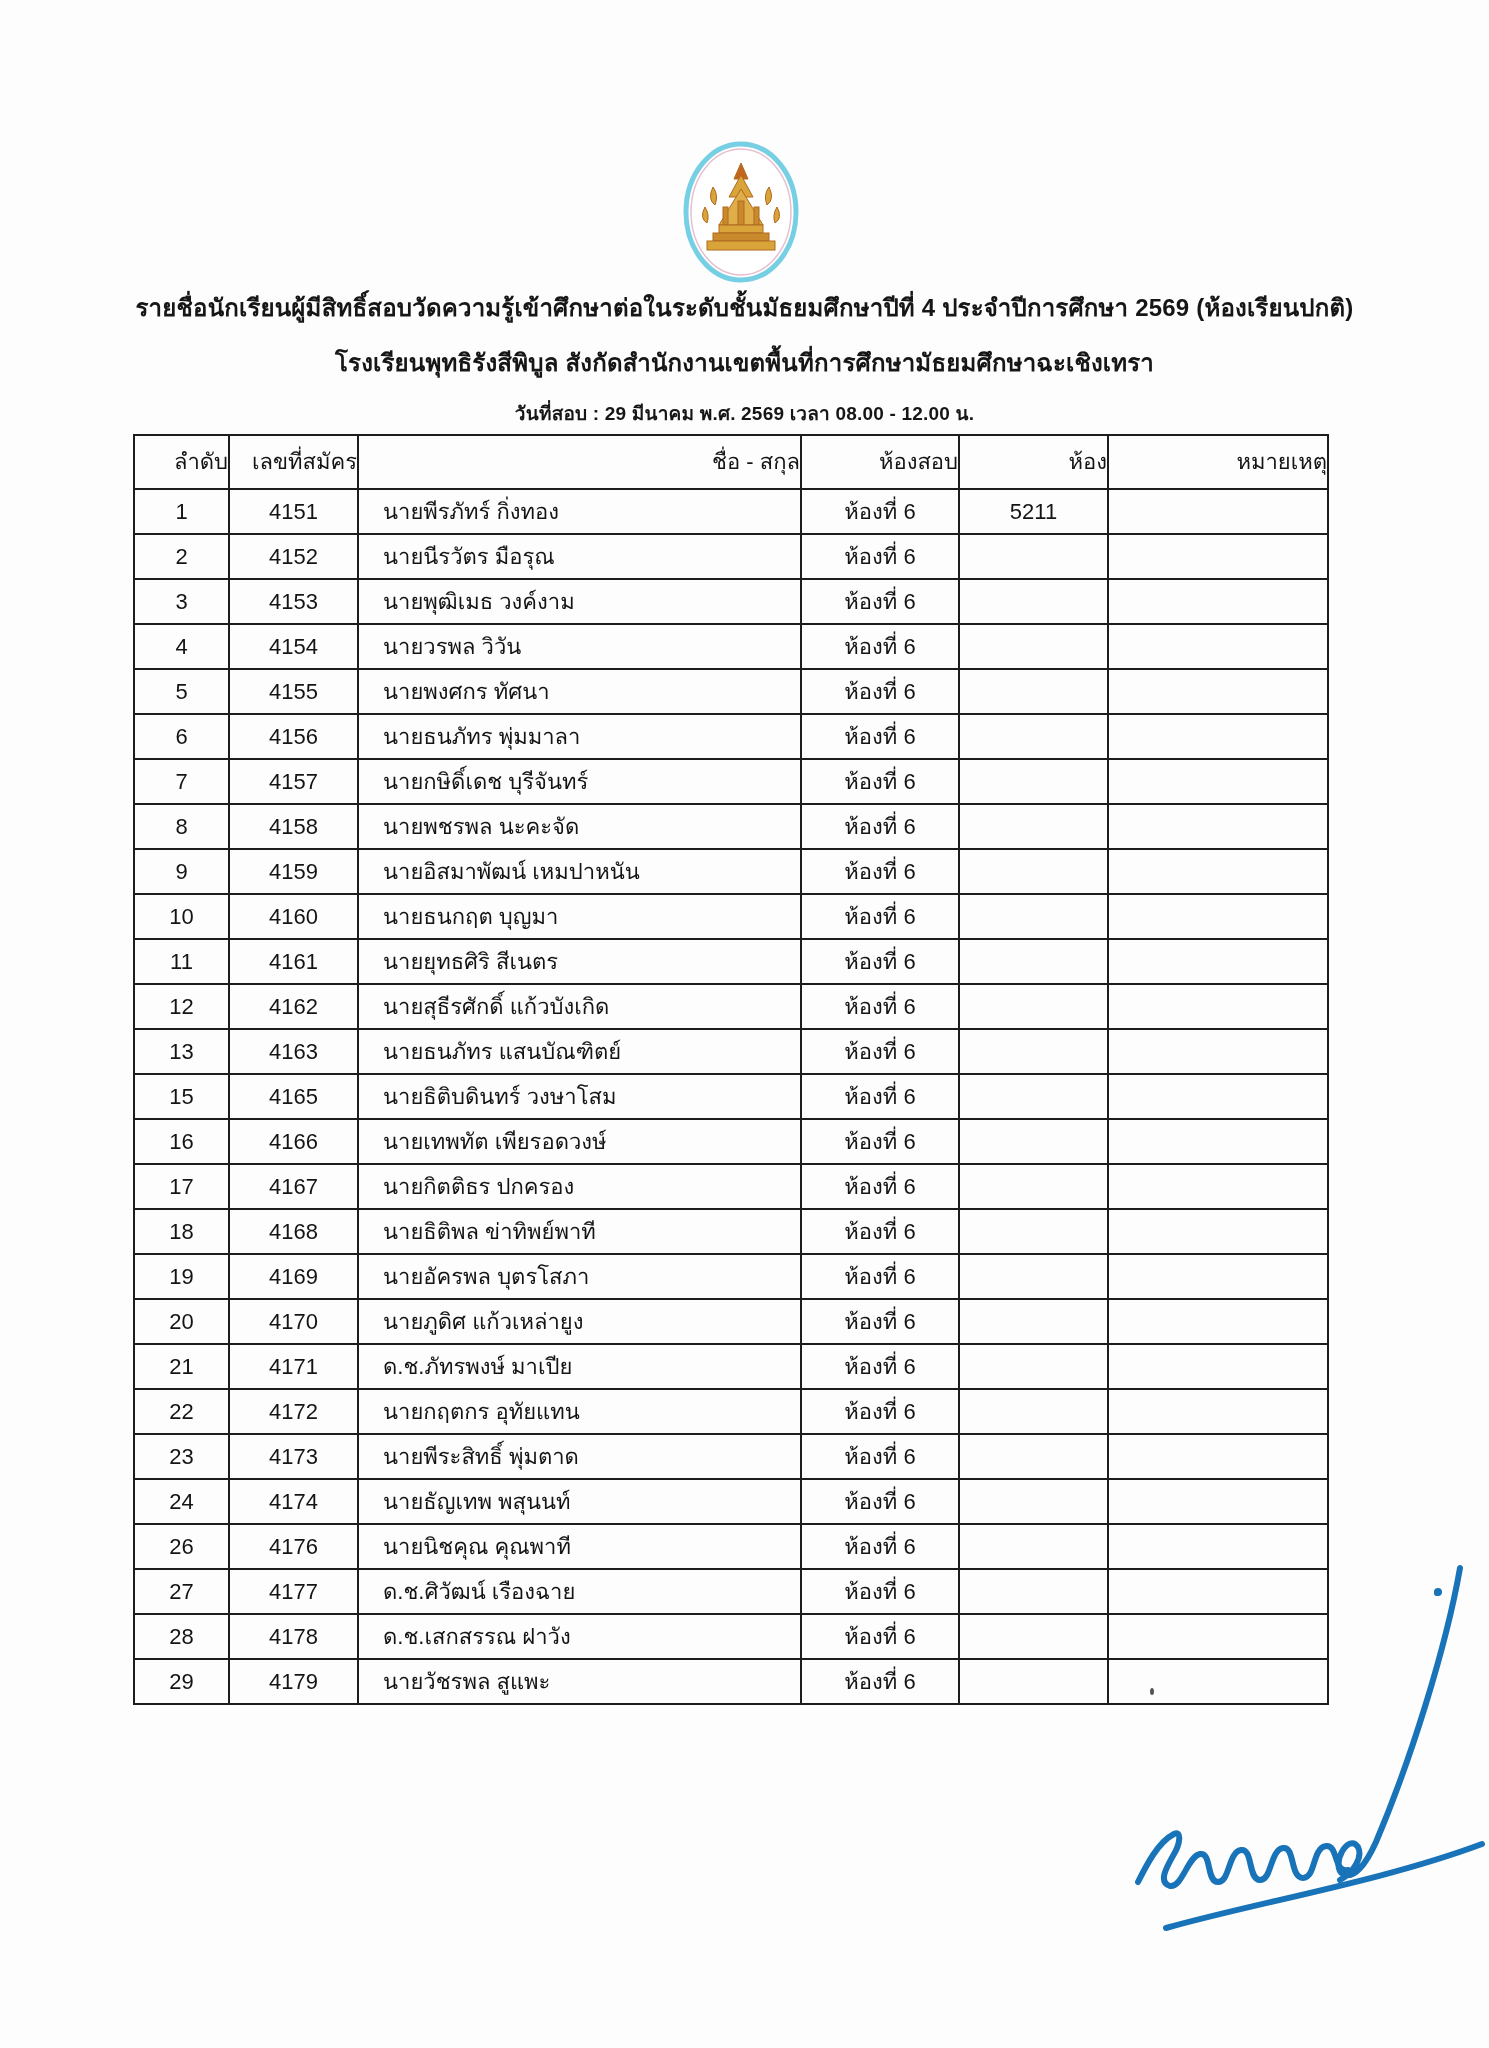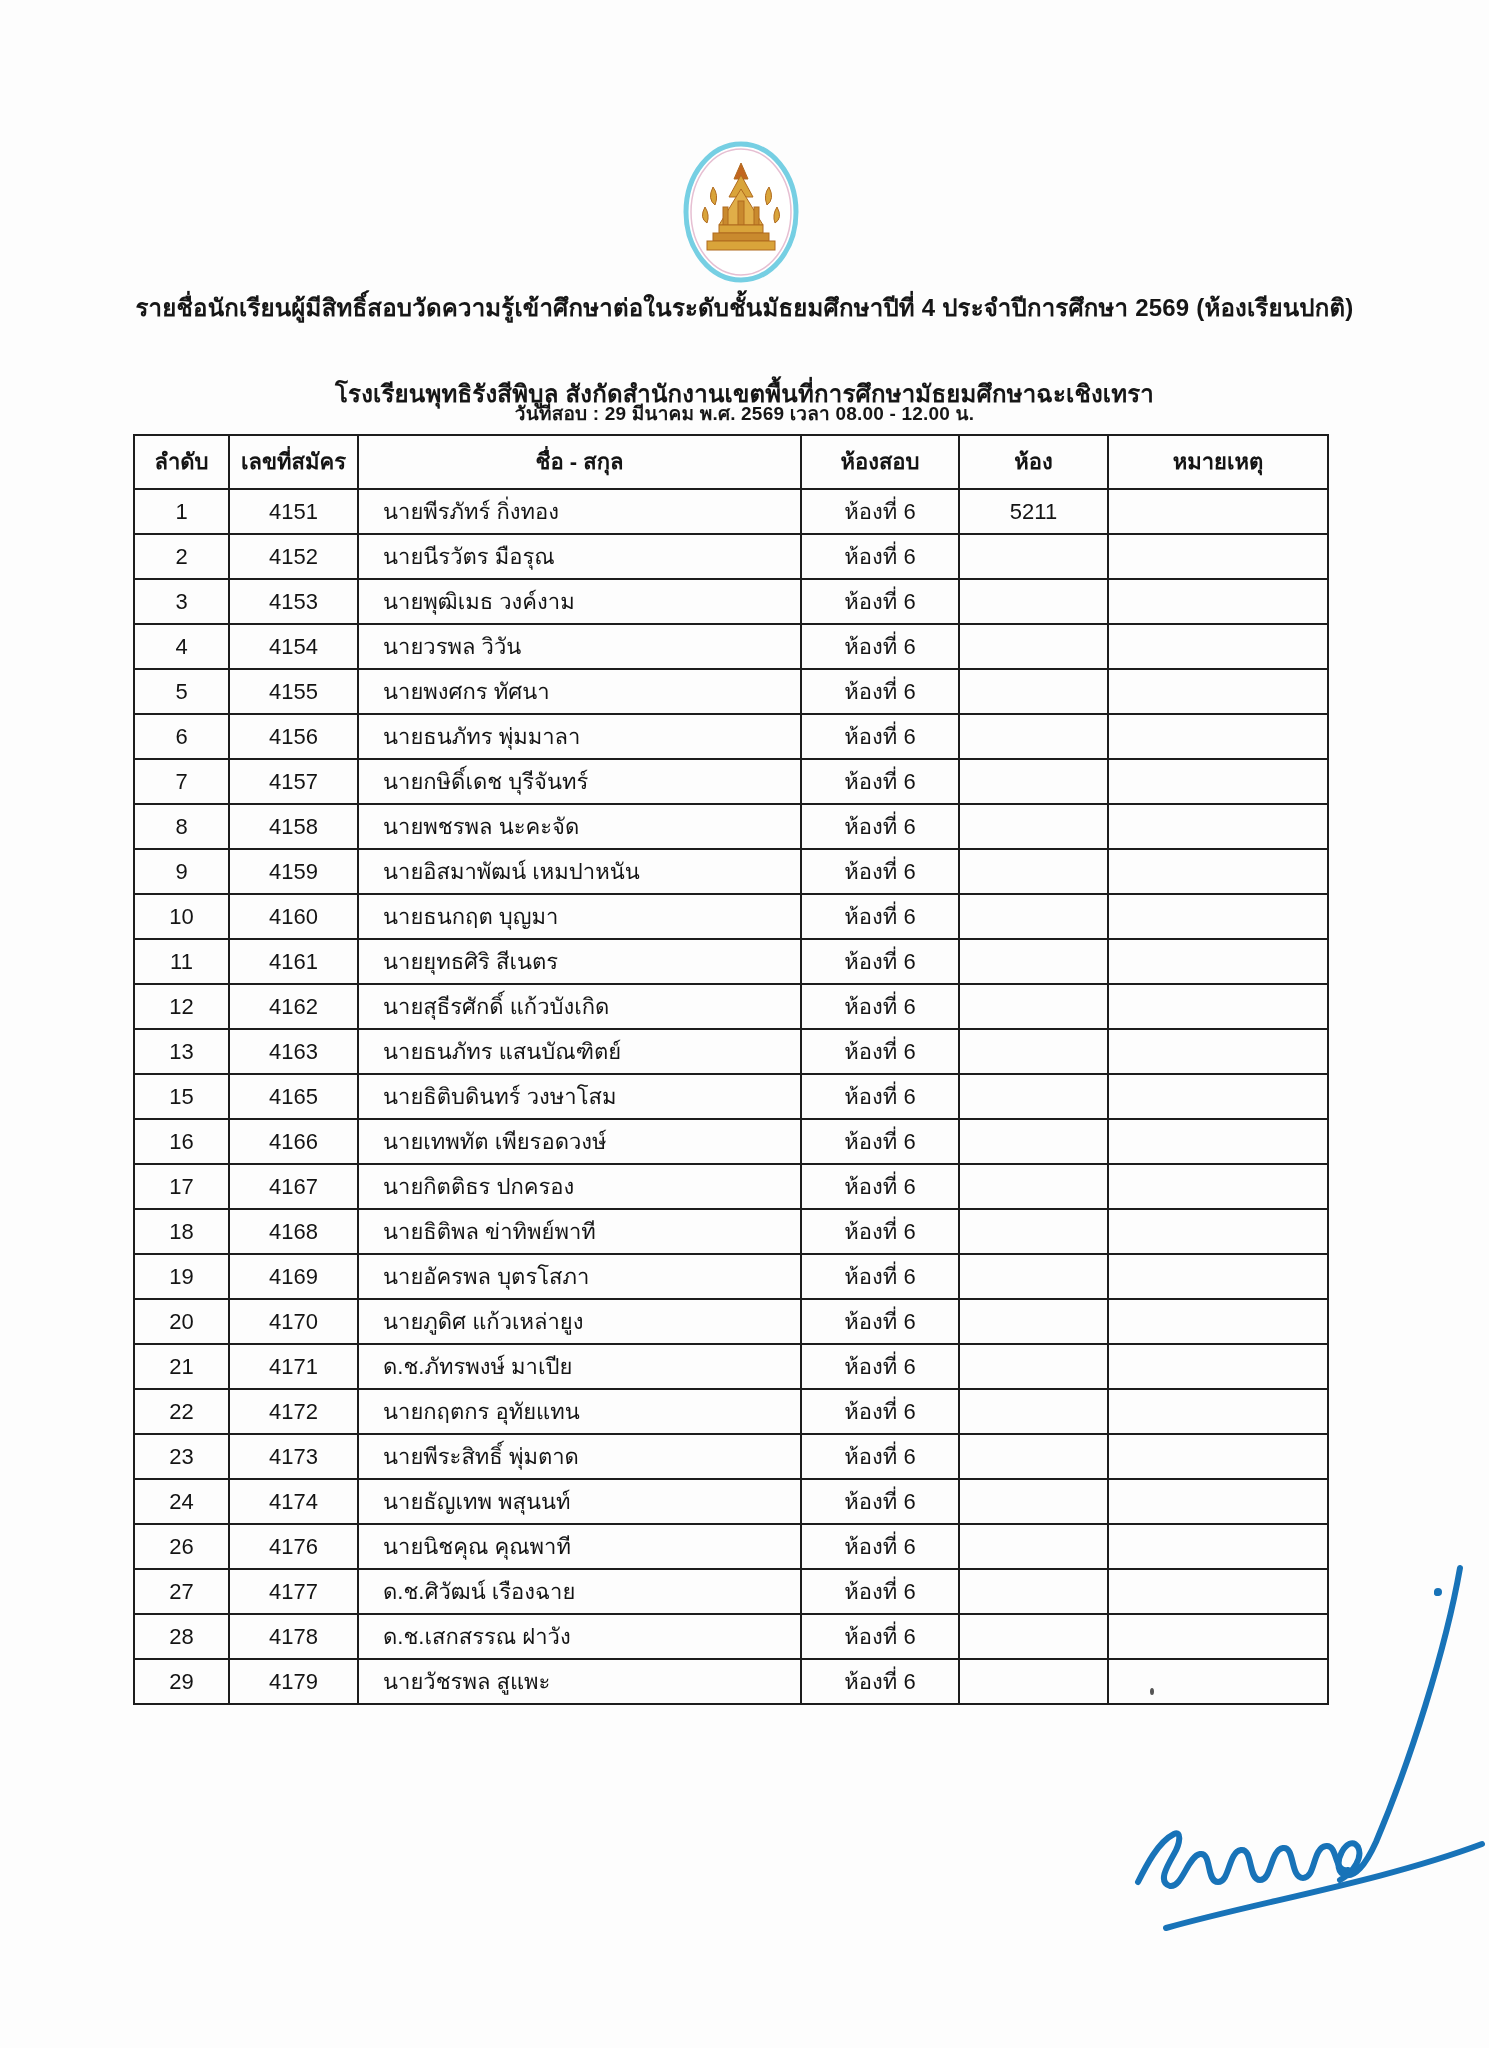--- a/index.html
+++ b/index.html
@@ -11,34 +11,34 @@
     font-family:"Liberation Sans", sans-serif;
     color:#141414;
   }
   .logo{position:absolute;left:683px;top:141px;width:116px;height:142px;}
   .title{
     position:absolute;left:0;width:1489px;
     text-align:center;font-weight:bold;color:#161616;
     letter-spacing:0.2px;white-space:nowrap;
   }
   .title-1{top:288px;font-size:24px;}
-  .title-2{top:343px;font-size:24px;margin-top:31px;}
+  .title-2{top:343px;font-size:24px;}
   .title-3{top:398px;font-size:19px;}
   table.roster{
     position:absolute;left:133px;top:434px;
     width:1194px;border-collapse:collapse;table-layout:fixed;
   }
   table.roster th, table.roster td{
     border:2px solid #1d1d1d;
     font-size:22px;line-height:1.05;
     overflow:hidden;white-space:nowrap;
     vertical-align:middle;
     padding:0;
   }
-  table.roster th{height:52px;font-weight:bold;text-align:center;}
+  table.roster th{height:52px;font-weight:normal;text-align:right;}
   table.roster td{height:43px;text-align:center;font-weight:normal;}
   table.roster td.name{text-align:left;padding-left:24px;}
   .sig{position:absolute;left:1058px;top:1530px;width:432px;height:440px;pointer-events:none;}
   .pen-dot{position:absolute;border-radius:50%;}
 </style>
 </head>
 <body>
 
 <div class="page">
 

